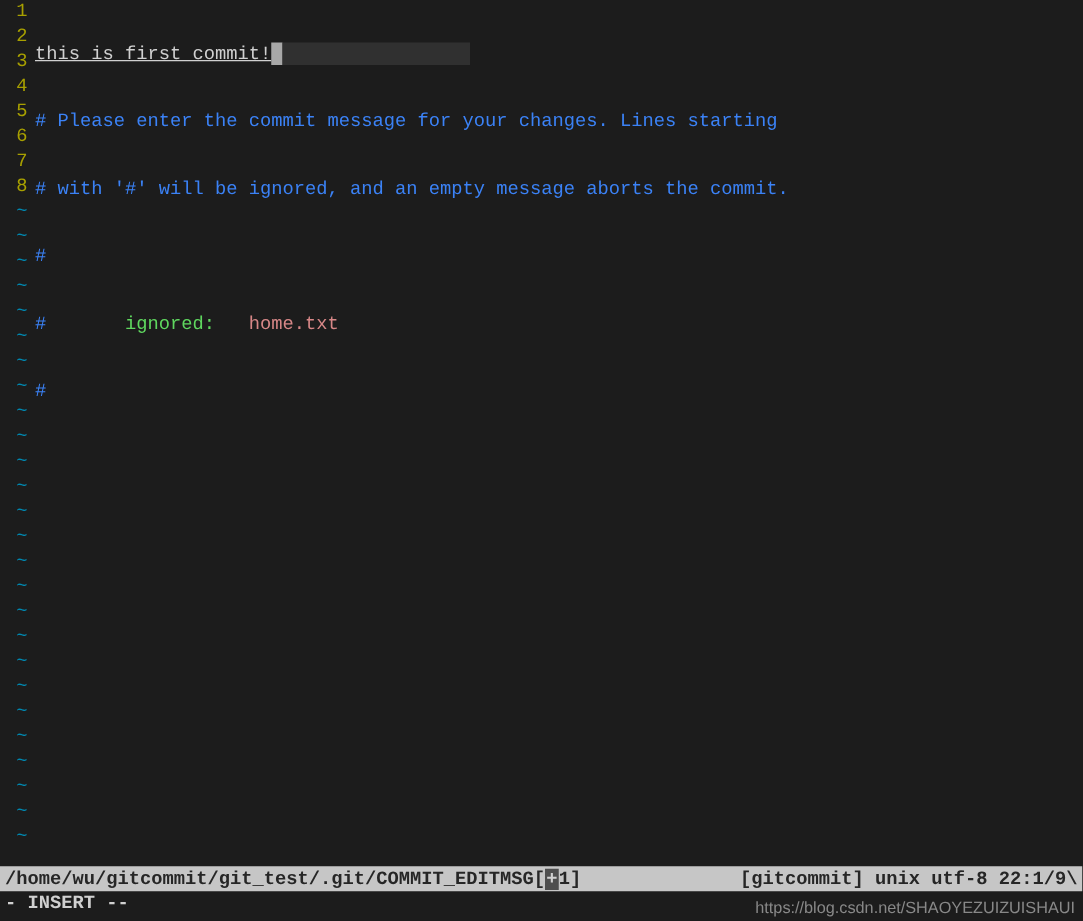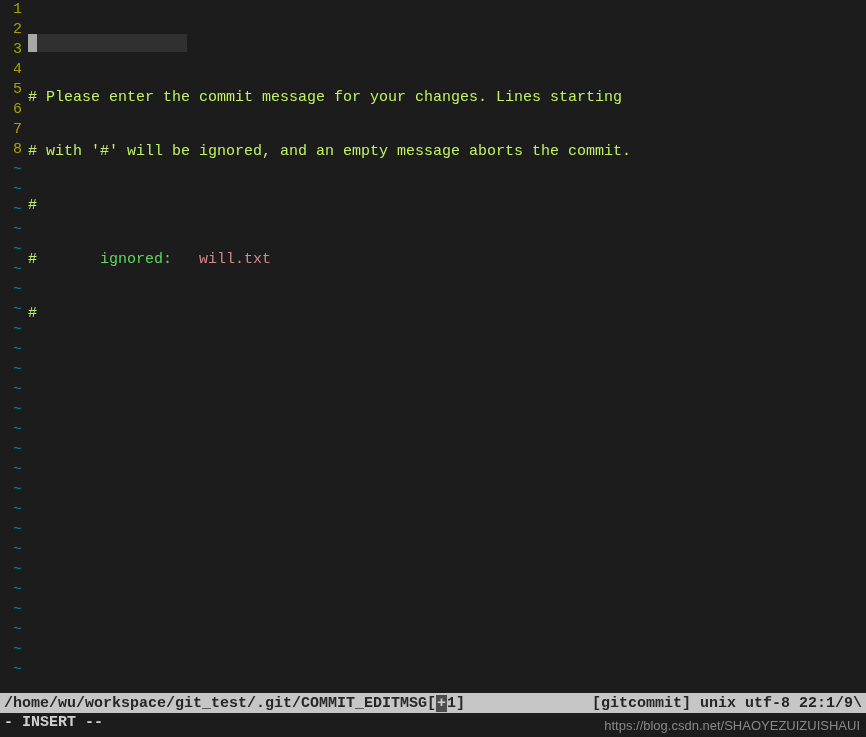--- a/index.html
+++ b/index.html
@@ -38,21 +38,21 @@
     }
     .content {
       flex: 1;
       white-space: pre;
     }
     .line {
       height: 20px;
       line-height: 20px;
     }
     .txt-white { color: #d0d0d0; }
-    .txt-cyan { color: #bef264; }
+    .txt-cyan { color: #3b82f6; }
     .txt-magenta { color: #d75fd7; }
     .txt-salmon { color: #d78787; }
     .txt-green { color: #5fd75f; }
     .underline { text-decoration: underline; }
     .cursor {
       display: inline-block;
       width: 9px;
       height: 18px;
       background-color: #a8a8a8;
       vertical-align: text-bottom;
@@ -138,29 +138,29 @@
     <div class="tilde">~</div>
     <div class="tilde">~</div>
     <div class="tilde">~</div>
     <div class="tilde">~</div>
     <div class="tilde">~</div>
     <div class="tilde">~</div>
     <div class="tilde">~</div>
     <div class="tilde">~</div>
   </div>
   <div class="content">
-    <div class="line"><span class="cursor"></span><span class="line1-trail"></span></div>
+    <div class="line"><span class="txt-white underline">this is first commit!</span><span class="cursor"></span><span class="line1-trail"></span></div>
     <div class="line txt-cyan"># Please enter the commit message for your changes. Lines starting</div>
     <div class="line txt-cyan"># with '#' will be ignored, and an empty message aborts the commit.</div>
     <div class="line txt-cyan">#</div>
-    <div class="line"><span class="txt-cyan">#       </span><span class="txt-green">ignored:   </span><span class="txt-salmon">will.txt</span></div>
+    <div class="line"><span class="txt-cyan">#       </span><span class="txt-green">ignored:   </span><span class="txt-salmon">home.txt</span></div>
     <div class="line txt-cyan">#</div>
   </div>
 </div>
 
 <div class="statusbar">
-  <span class="status-left"><span>/home/wu/workspace/git_test/.git/COMMIT_EDITMSG[</span><span class="plus-mark">+</span><span>1]</span></span>
+  <span class="status-left"><span>/home/wu/gitcommit/git_test/.git/COMMIT_EDITMSG[</span><span class="plus-mark">+</span><span>1]</span></span>
   <span class="status-right">[gitcommit] unix utf-8 22:1/9\</span>
 </div>
 
 <div class="modeline">- INSERT --</div>
 
 <div class="watermark">https://blog.csdn.net/SHAOYEZUIZUISHAUI</div>
 
 </body></html>

